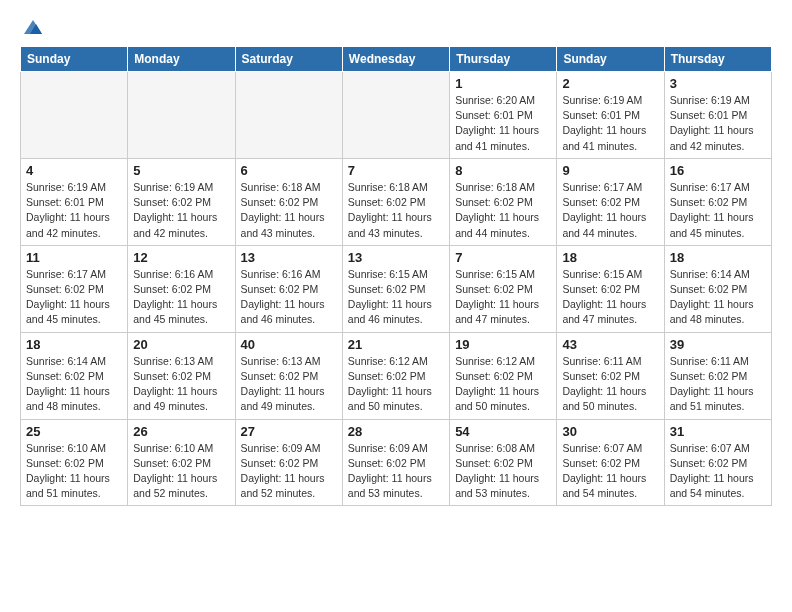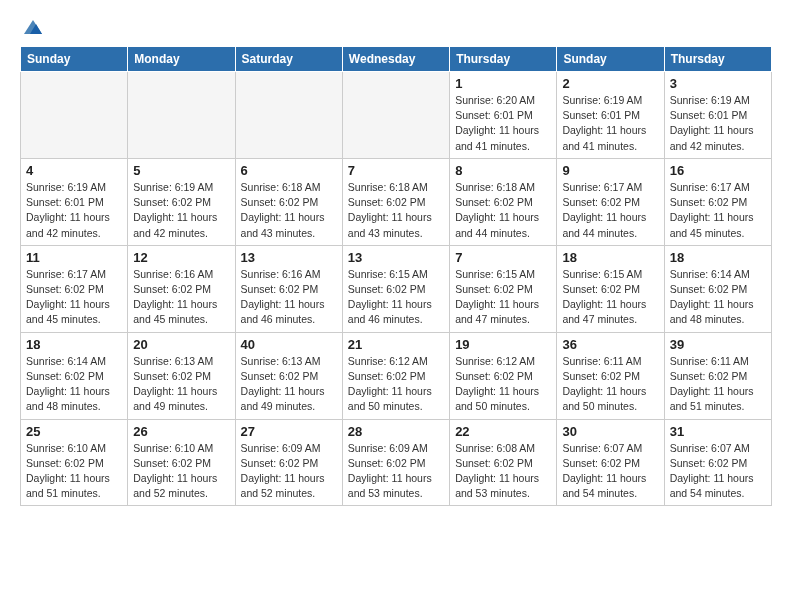--- a/index.html
+++ b/index.html
@@ -226,21 +226,21 @@
           </td>
           <td>
             <span class="day-num">21</span>
             <div class="day-info">Sunrise: 6:12 AM<br>Sunset: 6:02 PM<br>Daylight: 11 hours and 50 minutes.</div>
           </td>
           <td>
             <span class="day-num">19</span>
             <div class="day-info">Sunrise: 6:12 AM<br>Sunset: 6:02 PM<br>Daylight: 11 hours and 50 minutes.</div>
           </td>
           <td>
-            <span class="day-num">36</span>
+            <span class="day-num">43</span>
             <div class="day-info">Sunrise: 6:11 AM<br>Sunset: 6:02 PM<br>Daylight: 11 hours and 50 minutes.</div>
           </td>
           <td>
             <span class="day-num">39</span>
             <div class="day-info">Sunrise: 6:11 AM<br>Sunset: 6:02 PM<br>Daylight: 11 hours and 51 minutes.</div>
           </td>
         </tr>
         <tr>
           <td>
             <span class="day-num">25</span>
@@ -252,21 +252,21 @@
           </td>
           <td>
             <span class="day-num">27</span>
             <div class="day-info">Sunrise: 6:09 AM<br>Sunset: 6:02 PM<br>Daylight: 11 hours and 52 minutes.</div>
           </td>
           <td>
             <span class="day-num">28</span>
             <div class="day-info">Sunrise: 6:09 AM<br>Sunset: 6:02 PM<br>Daylight: 11 hours and 53 minutes.</div>
           </td>
           <td>
-            <span class="day-num">22</span>
+            <span class="day-num">54</span>
             <div class="day-info">Sunrise: 6:08 AM<br>Sunset: 6:02 PM<br>Daylight: 11 hours and 53 minutes.</div>
           </td>
           <td>
             <span class="day-num">30</span>
             <div class="day-info">Sunrise: 6:07 AM<br>Sunset: 6:02 PM<br>Daylight: 11 hours and 54 minutes.</div>
           </td>
           <td>
             <span class="day-num">31</span>
             <div class="day-info">Sunrise: 6:07 AM<br>Sunset: 6:02 PM<br>Daylight: 11 hours and 54 minutes.</div>
           </td>

